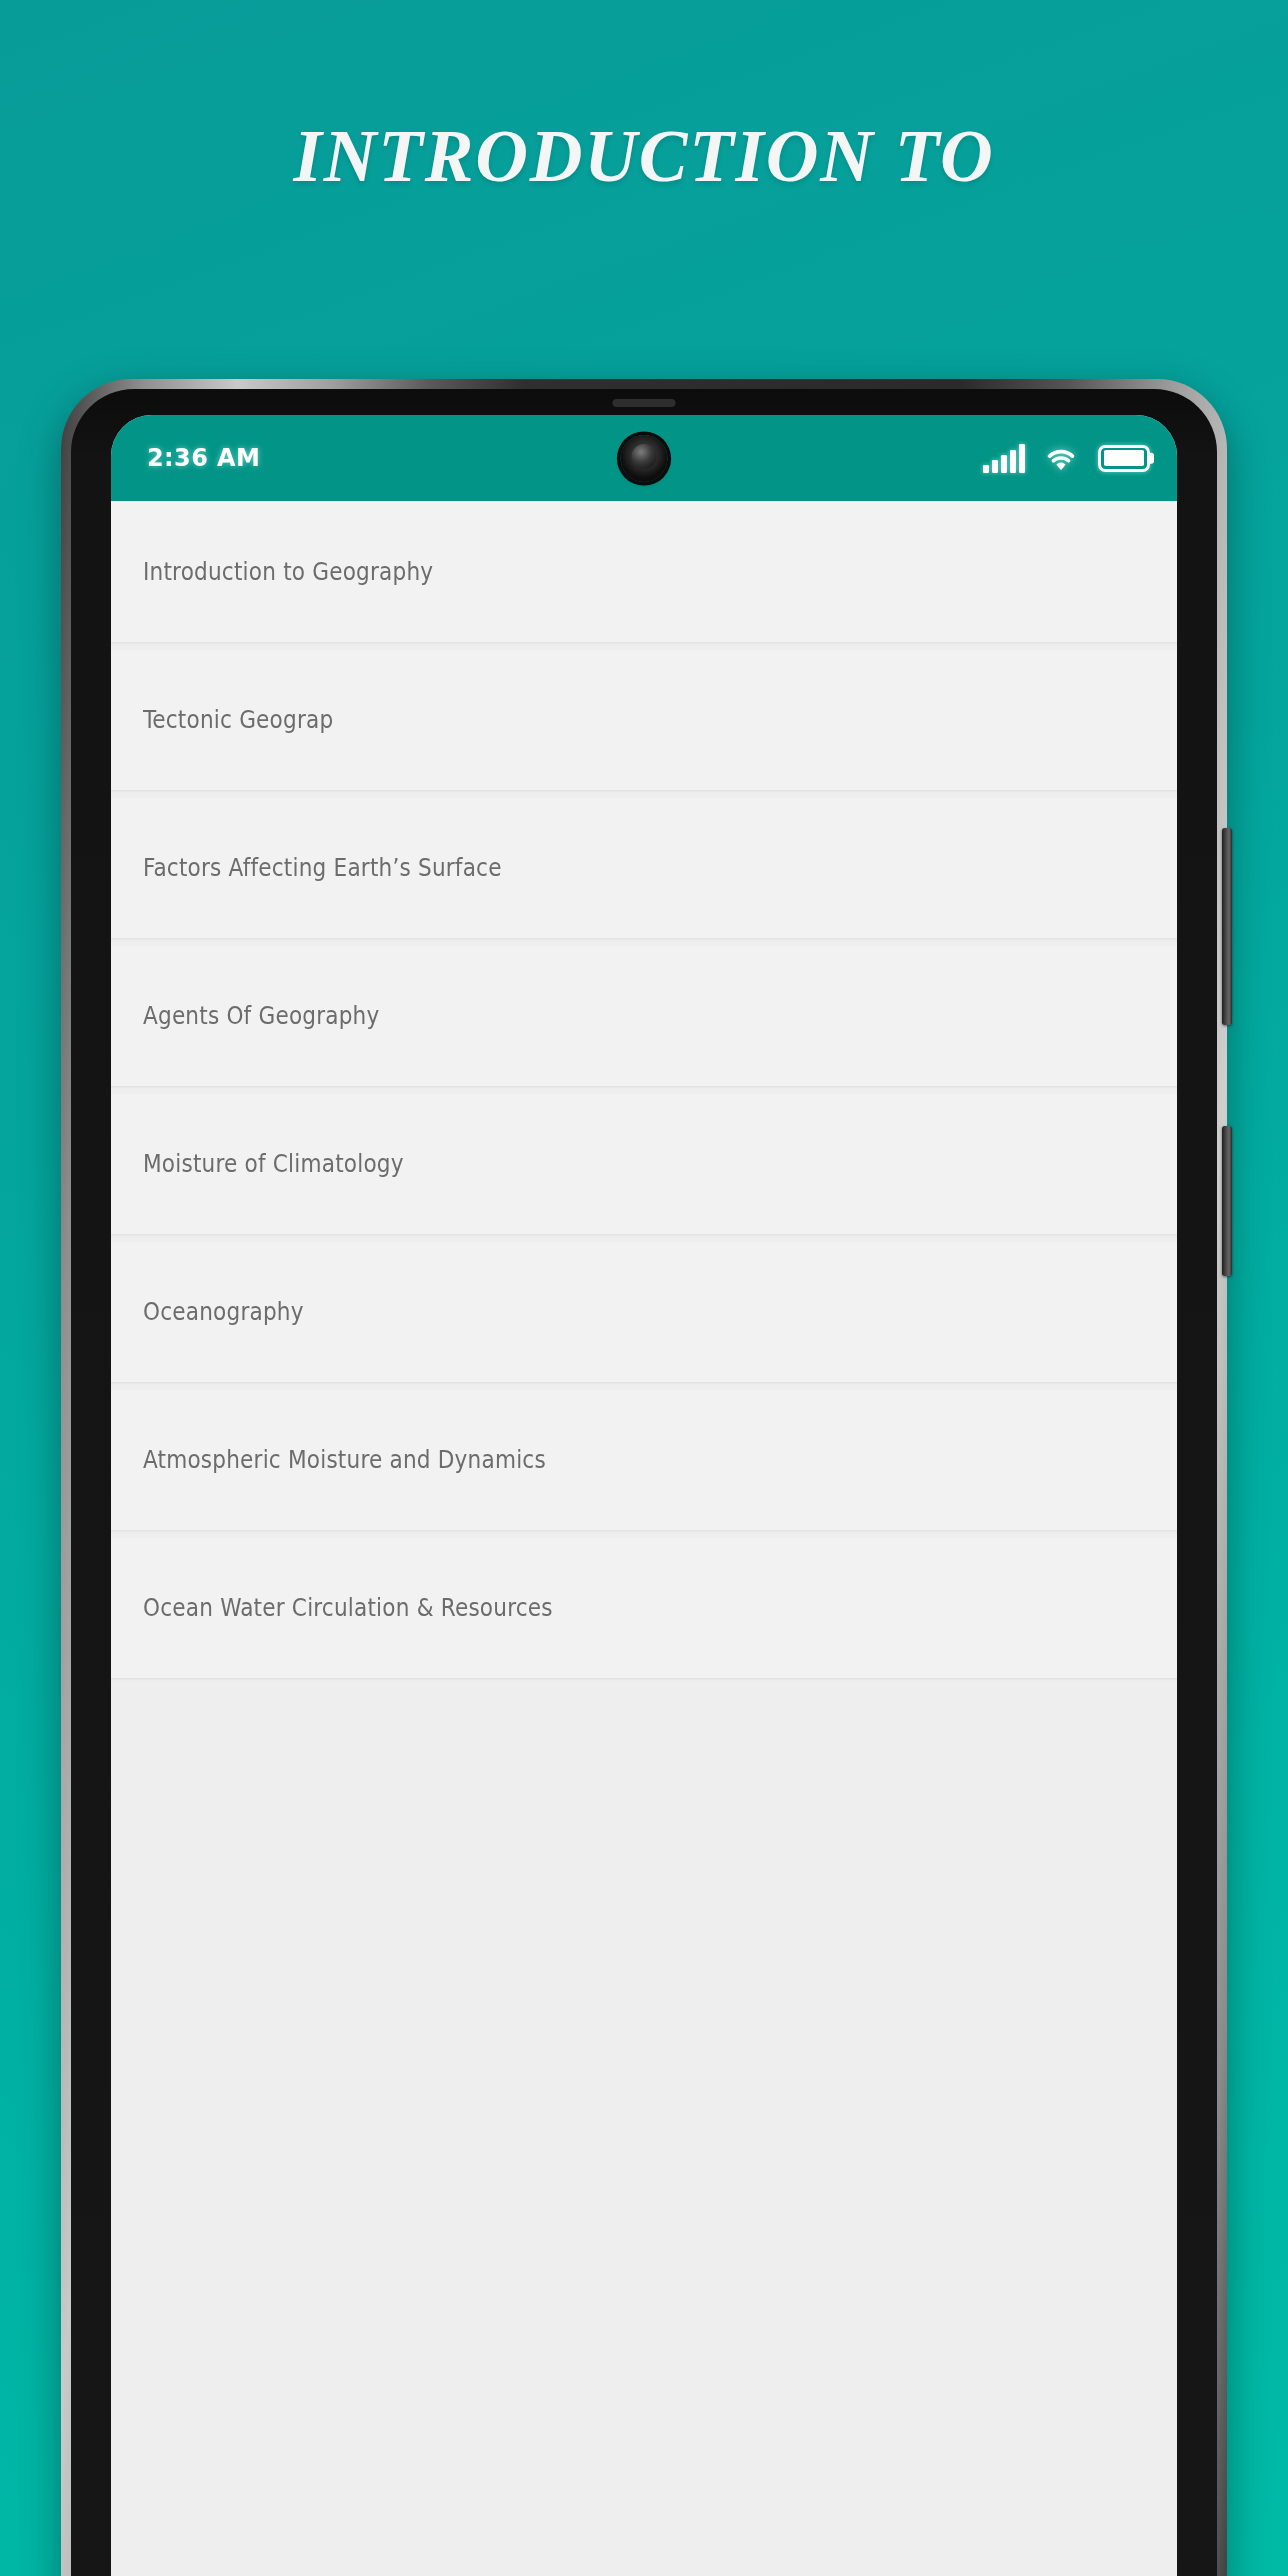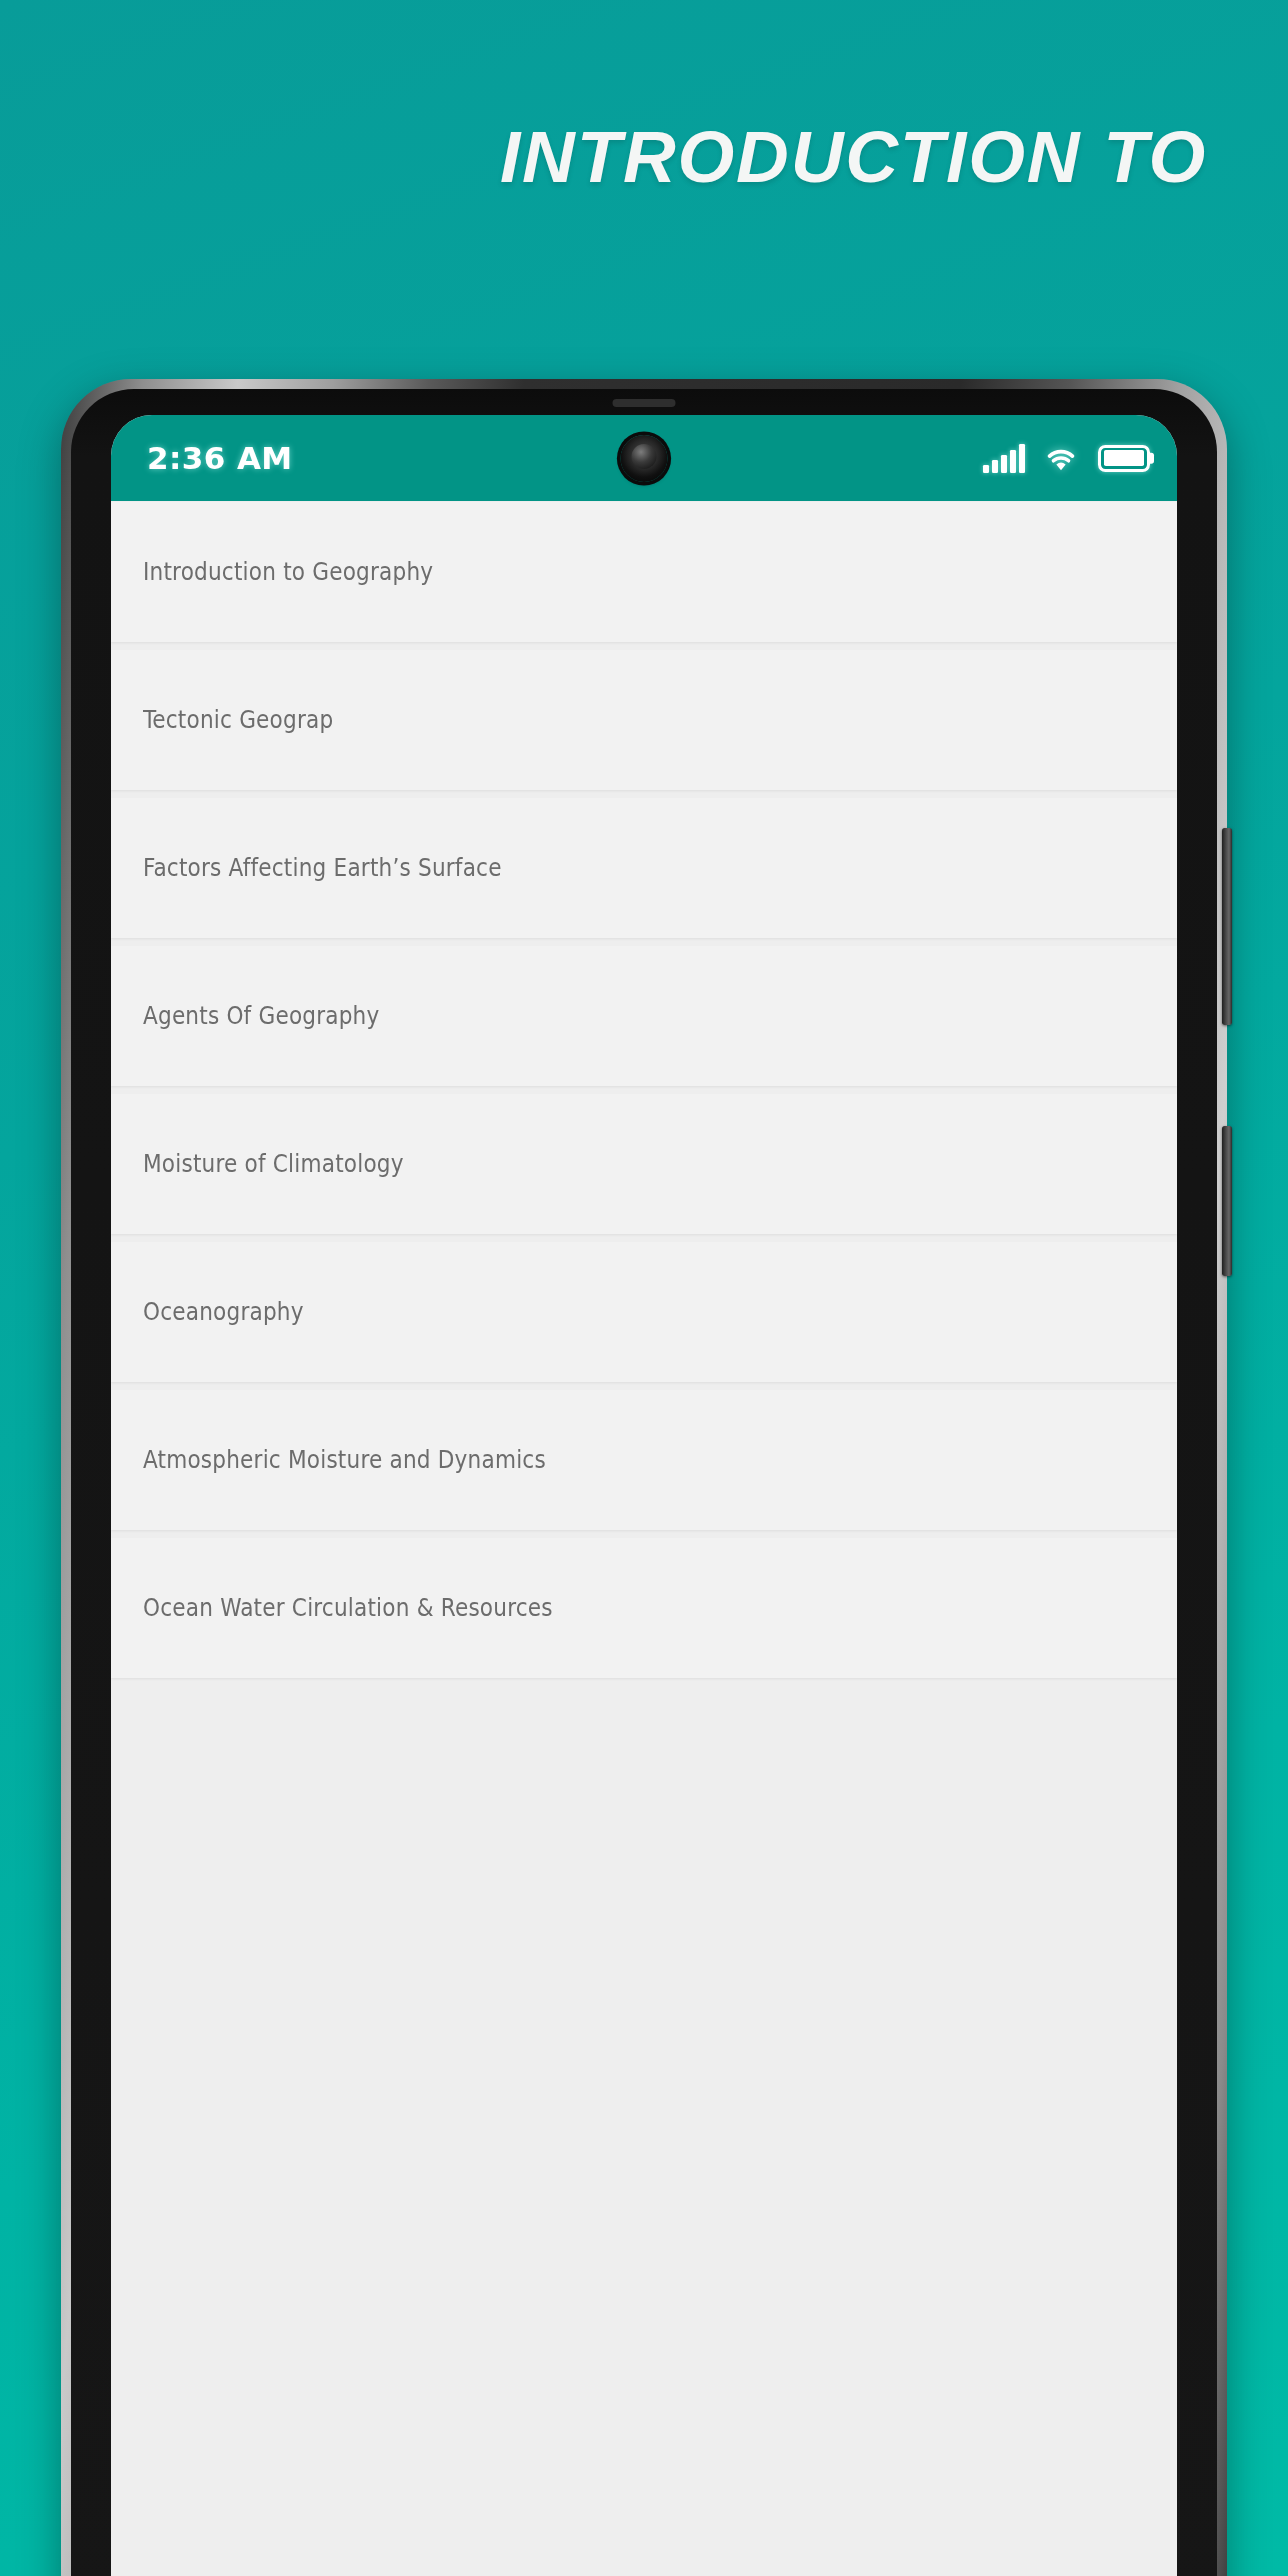--- a/index.html
+++ b/index.html
@@ -14,23 +14,23 @@
     position:relative;
     width:1288px; height:2576px;
     background:linear-gradient(160deg,#089c99 0%,#04a59d 38%,#00b3a4 72%,#00baa6 100%);
     overflow:hidden;
   }
 
   
   .headline {
     position:absolute;
     left:0; right:0; top:100px;
-    text-align:right;
+    text-align:center;
     color:#f4f6f5;
-    font-family:Liberation Sans, sans-serif;
+    font-family:Liberation Serif, serif;
     font-style:italic;
     font-weight:700;
     font-size:73px;
     line-height:114px;
     letter-spacing:1.8px;
     text-shadow:0 2.7px 5.4px rgba(0,0,0,.13);
     padding:0 81px;
   }
   .headline .l2 { display:block; }
 
@@ -94,21 +94,21 @@
     background:#029486;
     display:flex;
     align-items:center;
     justify-content:space-between;
     padding:0 27px 0 36px;
   }
   .clock {
     color:#ffffff;
     font-family:"DejaVu Sans", sans-serif;
     font-weight:bold;
-    font-size:31px;
+    font-size:24px;
     letter-spacing:0.4px;
     text-shadow:0 0 6.3px rgba(180,255,245,.55);
   }
   .status-right { display:flex; align-items:center; gap:19.7px; }
 
   .sig { display:flex; align-items:flex-end; gap:3.6px; height:29px; }
   .sig i {
     display:block; width:5.4px; background:#ffffff; border-radius:1.3px;
     box-shadow:0 0 5.4px rgba(180,255,245,.6);
   }

